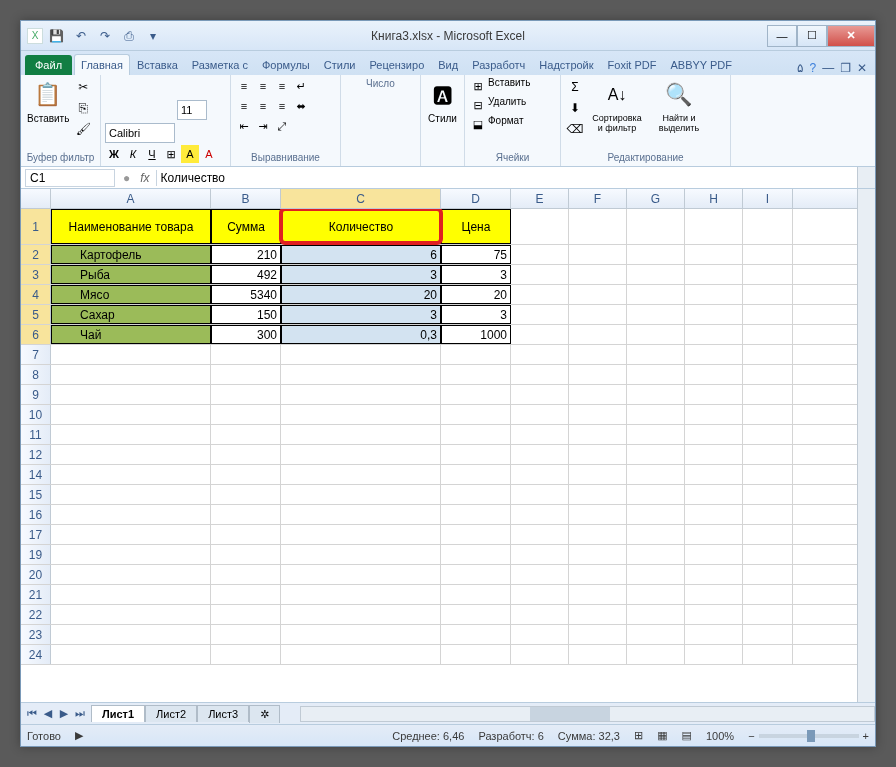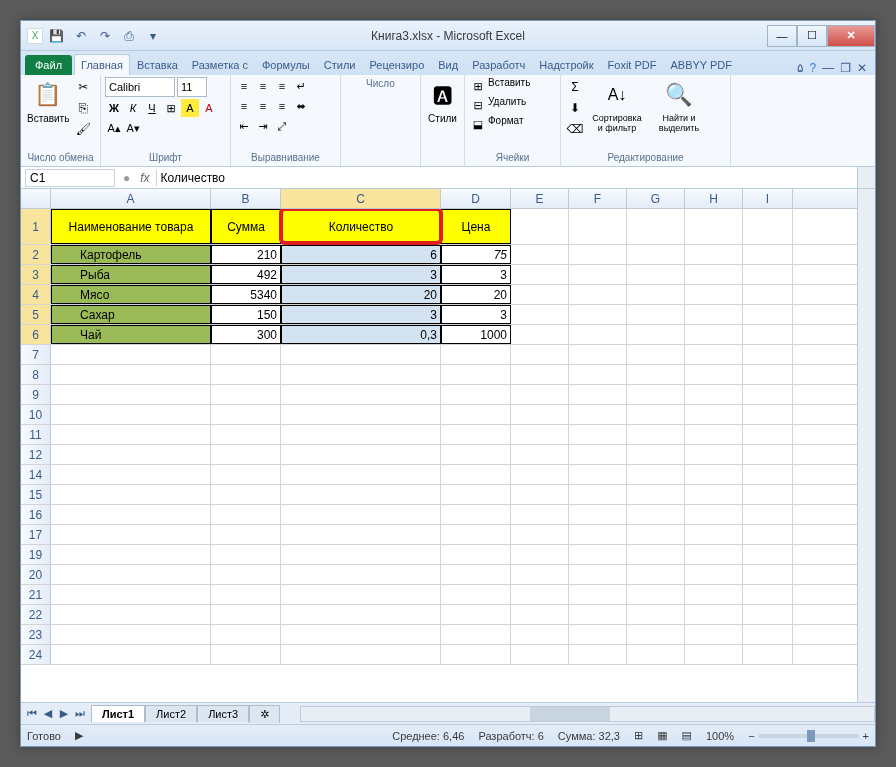--- a/index.html
+++ b/index.html
@@ -122,27 +122,27 @@
         <div class="rbtn-big">
           <div class="icon">📋</div>
           <span>Вставить</span>
         </div>
         <div class="rbtn-col">
           <div class="rbtn-sm">✂</div>
           <div class="rbtn-sm">⎘</div>
           <div class="rbtn-sm">🖌</div>
         </div>
       </div>
-      <div class="rgroup-title">Число обмена</div>
+      <div class="rgroup-title">Буфер фильтр</div>
     </div>
 
     <div class="rgroup" style="width:130px">
       <div class="rgroup-body" style="flex-direction:column;gap:2px">
         <div class="font-row">
-          <input class="font-sel" style="width: 70px;" value="Calibri">
+          <input class="font-sel" style="width: 70px; margin-top: 46px;" value="Calibri">
           <input class="font-sel" style="width: 30px;" value="11">
         </div>
         <div class="btnrow">
           <div class="mini bold">Ж</div>
           <div class="mini italic">К</div>
           <div class="mini under">Ч</div>
           <div class="mini">⊞</div>
           <div class="mini" style="background:#ffeb3b">A</div>
           <div class="mini" style="color:#c00">A</div>
         </div>
@@ -261,21 +261,21 @@
             <div class="cell " style="width: 58px;"></div>
             <div class="cell " style="width: 58px;"></div>
             <div class="cell " style="width: 58px;"></div>
             <div class="cell " style="width: 50px;"></div>
           </div>
           <div class="row">
             <div class="rh sel">2</div>
             <div class="cell green" style="width: 160px;">Картофель</div>
             <div class="cell data r" style="width: 70px;">210</div>
             <div class="cell data r selcell" style="width: 160px;">6</div>
-            <div class="cell data r" style="width: 70px; font-style: italic;">75</div>
+            <div class="cell data r" style="width: 70px;">75</div>
             <div class="cell " style="width: 58px;"></div>
             <div class="cell " style="width: 58px;"></div>
             <div class="cell " style="width: 58px;"></div>
             <div class="cell " style="width: 58px;"></div>
             <div class="cell " style="width: 50px;"></div>
           </div>
           <div class="row">
             <div class="rh sel">3</div>
             <div class="cell green" style="width: 160px;">Рыба</div>
             <div class="cell data r" style="width: 70px;">492</div>

